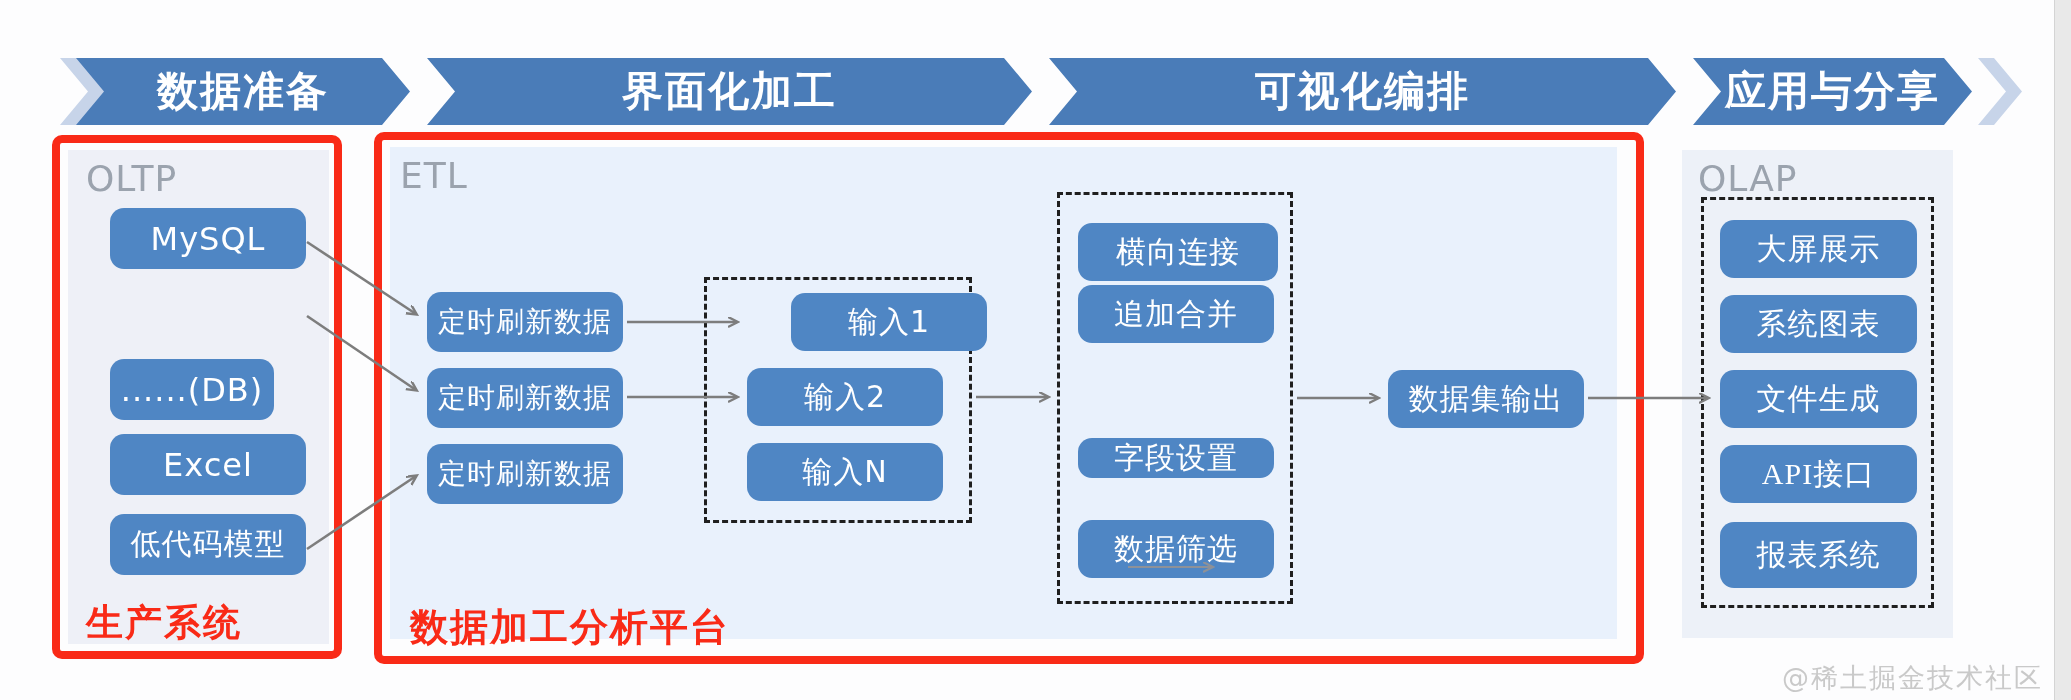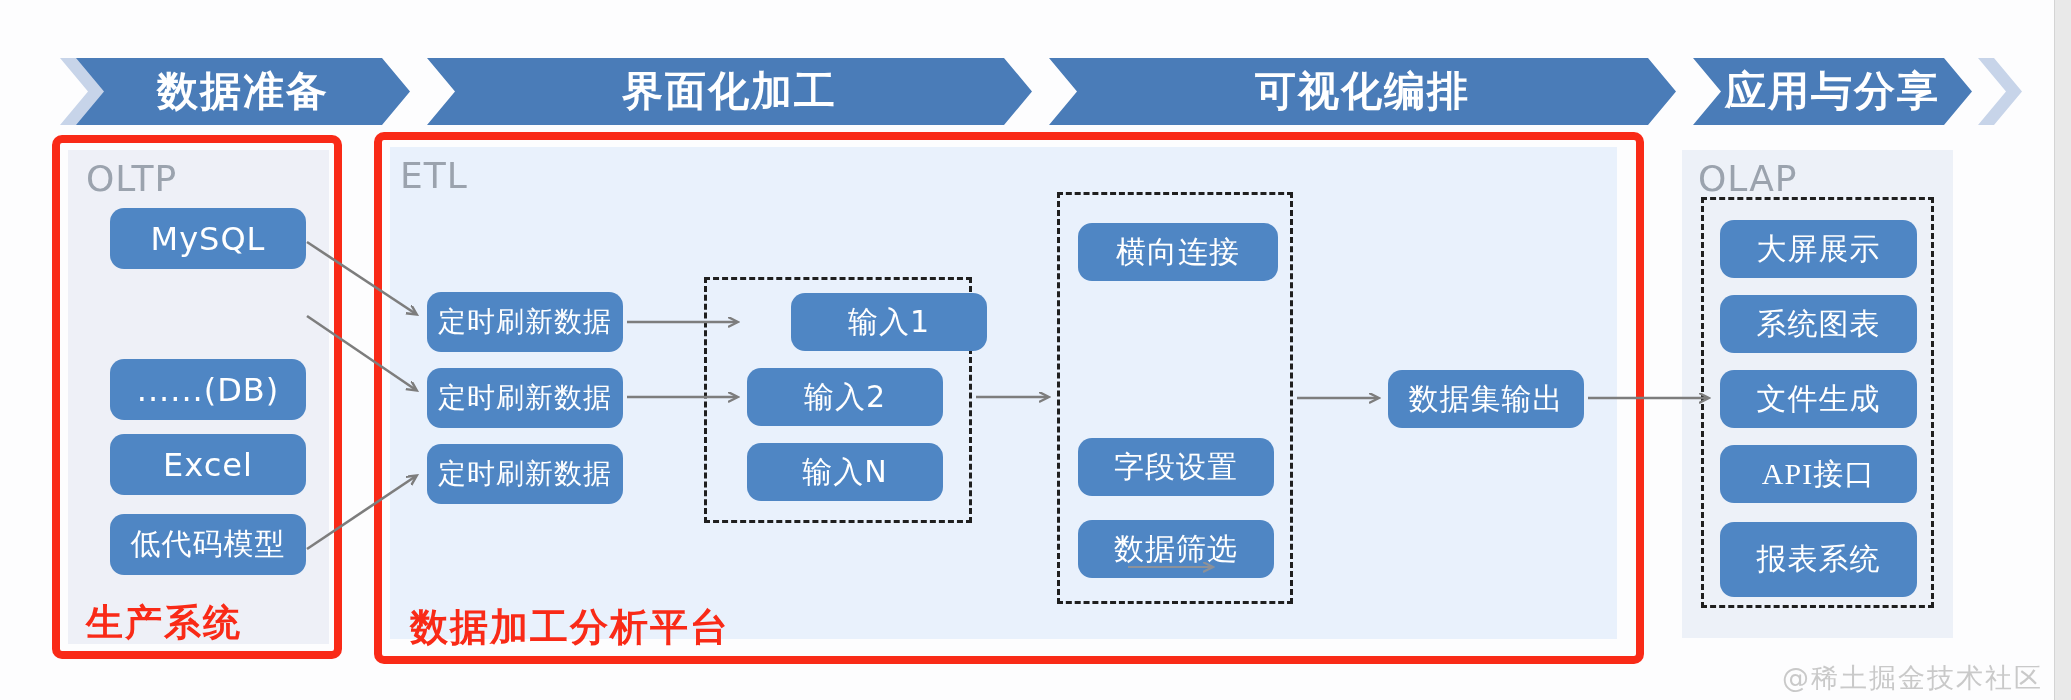--- a/index.html
+++ b/index.html
@@ -66,58 +66,59 @@
     <div class="chev" style="left:1693px;width:279px;">
         <span>应用与分享</span>
       </div>
     <div class="chev light" style="left:1978px;width:44px;"></div>
   </div>
 
   <div class="panel" style="left:68px;top:150px;width:261px;height:494px;background:#eef0f7;"></div>
   <div class="panel-label" style="left:86px;top:158px;">OLTP</div>
 
   <div class="bluebox" style="left:110px;top:208px;width:196px;height:61px;font-size:32px;">MySQL</div>
-  <div class="bluebox" style="left:110px;top:359px;width:196px;height:61px;font-size:32px;">......(DB)</div>
+  <div class="bluebox" style="left:110px;top:359px;width:164px;height:61px;font-size:32px;">......(DB)</div>
   <div class="bluebox" style="left:110px;top:434px;width:196px;height:61px;font-size:32px;">Excel</div>
   <div class="bluebox" style="left:110px;top:514px;width:196px;height:61px;">低代码模型</div>
 
   <div class="red-caption" style="left:86px;top:598px;font-size:37px;">生产系统</div>
   <div class="redbox" style="left:52px;top:135px;width:290px;height:524px;"></div>
 
   <div class="panel" style="left:390px;top:147px;width:1227px;height:492px;background:#e9f1fc;"></div>
   <div class="panel-label" style="left:400px;top:155px;">ETL</div>
 
   <div class="bluebox" style="left:427px;top:292px;width:196px;height:60px;font-size:28px;">定时刷新数据</div>
   <div class="bluebox" style="left:427px;top:368px;width:196px;height:60px;font-size:28px;">定时刷新数据</div>
   <div class="bluebox" style="left:427px;top:444px;width:196px;height:60px;font-size:28px;">定时刷新数据</div>
 
   <div class="dashedbox" style="left:704px;top:277px;width:268px;height:246px;"></div>
   <div class="bluebox" style="left:747px;top:293px;width:196px;height:58px;margin-left:44px;">输入1</div>
   <div class="bluebox" style="left:747px;top:368px;width:196px;height:58px;">输入2</div>
   <div class="bluebox" style="left:747px;top:443px;width:196px;height:58px;">输入N</div>
 
   <div class="dashedbox" style="left:1057px;top:192px;width:236px;height:412px;"></div>
   <div class="bluebox" style="left:1078px;top:223px;width:200px;height:58px;">横向连接</div>
-  <div class="bluebox" style="left:1078px;top:438px;width:196px;height:58px;">字段设置</div>
+  <div class="bluebox" style="left:1078px;top:285px;width:196px;height:58px;">追加合并</div>
+  <div class="bluebox" style="left:1078px;top:438px;width:196px;height:40px;">字段设置</div>
   <div class="bluebox" style="left:1078px;top:520px;width:196px;height:58px;">数据筛选</div>
 
   <div class="bluebox" style="left:1388px;top:370px;width:196px;height:58px;">数据集输出</div>
 
   <div class="red-caption" style="left:410px;top:602px;font-size:38px;">数据加工分析平台</div>
   <div class="redbox" style="left:374px;top:132px;width:1270px;height:532px;"></div>
 
   <div class="panel" style="left:1682px;top:150px;width:271px;height:488px;background:#edf1f8;"></div>
   <div class="panel-label" style="left:1698px;top:158px;">OLAP</div>
 
   <div class="dashedbox" style="left:1701px;top:197px;width:233px;height:411px;"></div>
   <div class="bluebox" style="left:1720px;top:220px;width:197px;height:58px;">大屏展示</div>
   <div class="bluebox" style="left:1720px;top:295px;width:197px;height:58px;">系统图表</div>
   <div class="bluebox" style="left:1720px;top:370px;width:197px;height:58px;">文件生成</div>
   <div class="bluebox" style="left:1720px;top:445px;width:197px;height:58px;font-family:Liberation Serif, serif;">API接口</div>
-  <div class="bluebox" style="left:1720px;top:522px;width:197px;height:75px;">报表系统</div>
+  <div class="bluebox" style="left:1720px;top:522px;width:197px;height:66px;">报表系统</div>
 
   <svg id="arrow-layer" viewBox="0 0 2071 700">
     <defs>
       <marker id="ah" markerWidth="12" markerHeight="12" refX="9" refY="5" orient="auto" markerUnits="userSpaceOnUse">
         <path d="M0,0 L10,5 L0,10" fill="none" stroke="#7d7d7d" stroke-width="2.4"></path>
       </marker>
       <marker id="ah2" markerWidth="12" markerHeight="12" refX="9" refY="5" orient="auto" markerUnits="userSpaceOnUse">
         <path d="M0,0 L10,5 L0,10" fill="none" stroke="#a2958a" stroke-width="2.2"></path>
       </marker>
     </defs>

